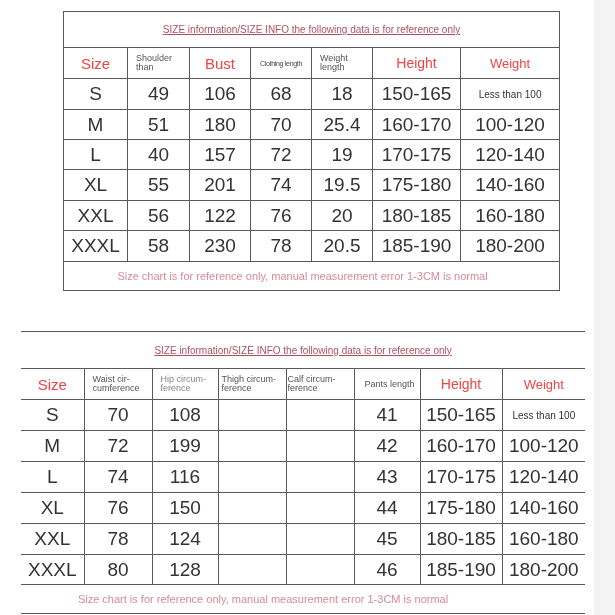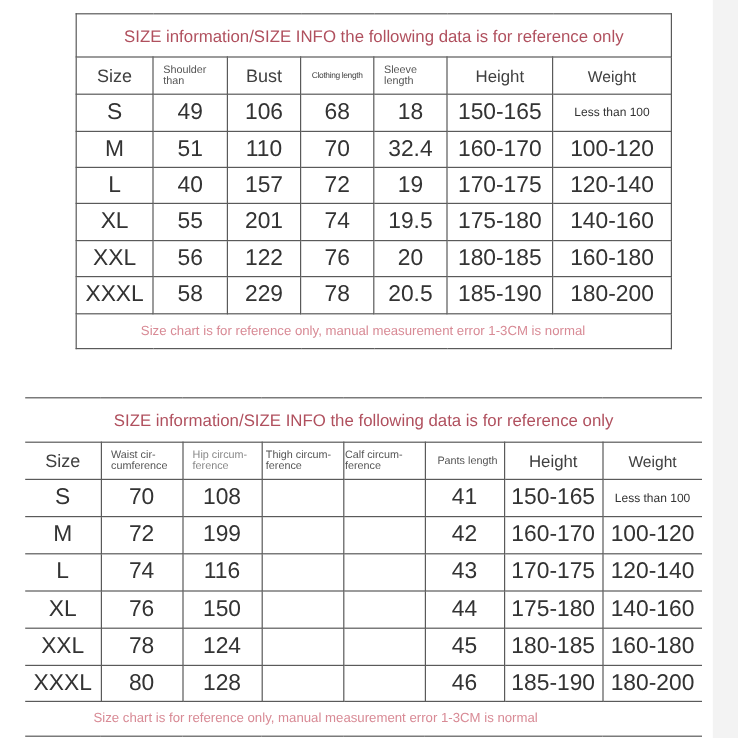--- a/index.html
+++ b/index.html
@@ -1,23 +1,23 @@
 <!DOCTYPE html>
 <html><head>
 <meta charset="utf-8">
 <style>
   html, body { margin:0; padding:0; }
   body { width:615px; height:615px; background:#ffffff; position:relative; overflow:hidden;
          font-family:"Liberation Sans", sans-serif; color:#333; }
   .sidebar-band { position:absolute; left:594px; top:0; width:21px; height:615px; background:#f3f3f3; }
   table { position:absolute; border-collapse:collapse; table-layout:fixed; }
   td { border:1.5px solid #5a5a5a; text-align:center; vertical-align:middle; padding:0; overflow:hidden; white-space:nowrap; }
-  .title-cell { color:#b0505e; font-size:14px; }
+  .title-cell { color:#b0505e; font-size:10px;text-decoration:underline; }
   .note-cell { color:#d88a95; font-size:11px; text-align:center; padding-right:18px; }
-  .hdr-big { font-size:15px; color:#404040; }
+  .hdr-big { font-size:15px; color:#ef4444; }
   .hdr-small { font-size:9px; line-height:9px; color:#555; text-align:left; padding-left:8px; white-space:normal; }
   .hdr-tiny { font-size:7px; color:#444; letter-spacing:-0.3px; }
   .val { font-size:19px; color:#333; }
   .val-small { font-size:10px; color:#333; }
   #t1 { left:63px; top:11px; width:496px; }
   #t2 { left:21px; top:331px; width:564px; }
   #t2 td.noleft { border-left:none; }
   #t2 td.noright { border-right:none; }
 </style>
 </head>
@@ -37,39 +37,39 @@
   </colgroup>
   <tbody>
       <tr style="height:36px">
     <td colspan="7" class="title-cell">SIZE information/SIZE INFO the following data is for reference only</td>
   </tr>
   <tr style="height:31px">
     <td class="hdr-big">Size</td>
     <td class="hdr-small">Shoulder than</td>
     <td class="hdr-big">Bust</td>
     <td class="hdr-tiny">Clothing length</td>
-    <td class="hdr-small">Sleeve length</td>
+    <td class="hdr-small">Weight length</td>
     <td class="hdr-big" style="font-size:14px">Height</td>
     <td class="hdr-big" style="font-size:13px">Weight</td>
   </tr>
   <tr style="height:31px">
     <td class="val">S</td>
     <td class="val">49</td>
     <td class="val">106</td>
     <td class="val">68</td>
     <td class="val">18</td>
     <td class="val">150-165</td>
     <td class="val-small">Less than 100</td>
   </tr>
   <tr style="height:30px">
     <td class="val">M</td>
     <td class="val">51</td>
-    <td class="val">110</td>
+    <td class="val">180</td>
     <td class="val">70</td>
-    <td class="val">32.4</td>
+    <td class="val">25.4</td>
     <td class="val">160-170</td>
     <td class="val">100-120</td>
   </tr>
   <tr style="height:30px">
     <td class="val">L</td>
     <td class="val">40</td>
     <td class="val">157</td>
     <td class="val">72</td>
     <td class="val">19</td>
     <td class="val">170-175</td>
@@ -89,21 +89,21 @@
     <td class="val">56</td>
     <td class="val">122</td>
     <td class="val">76</td>
     <td class="val">20</td>
     <td class="val">180-185</td>
     <td class="val">160-180</td>
   </tr>
   <tr style="height:31px">
     <td class="val">XXXL</td>
     <td class="val">58</td>
-    <td class="val">229</td>
+    <td class="val">230</td>
     <td class="val">78</td>
     <td class="val">20.5</td>
     <td class="val">185-190</td>
     <td class="val">180-200</td>
   </tr>
   <tr style="height:29px">
     <td colspan="7" class="note-cell">Size chart is for reference only, manual measurement error 1-3CM is normal</td>
   </tr>
 </tbody>
   </table>

